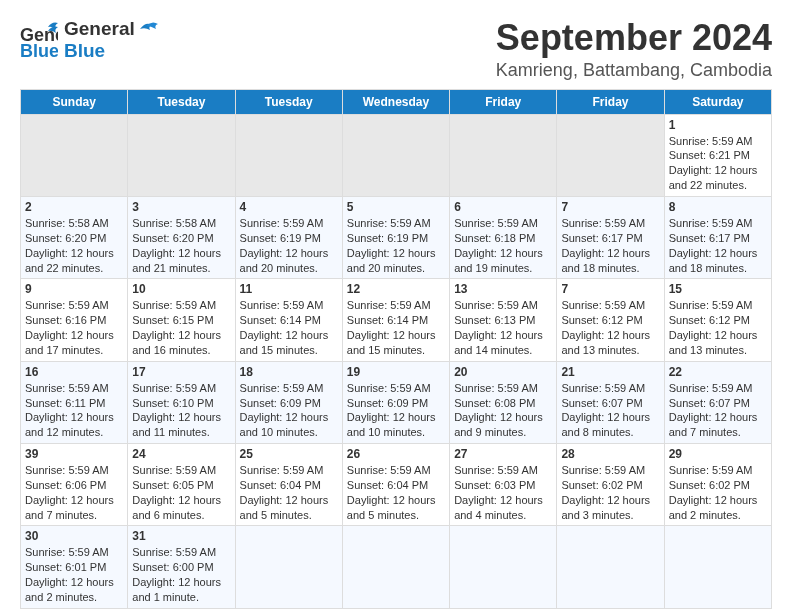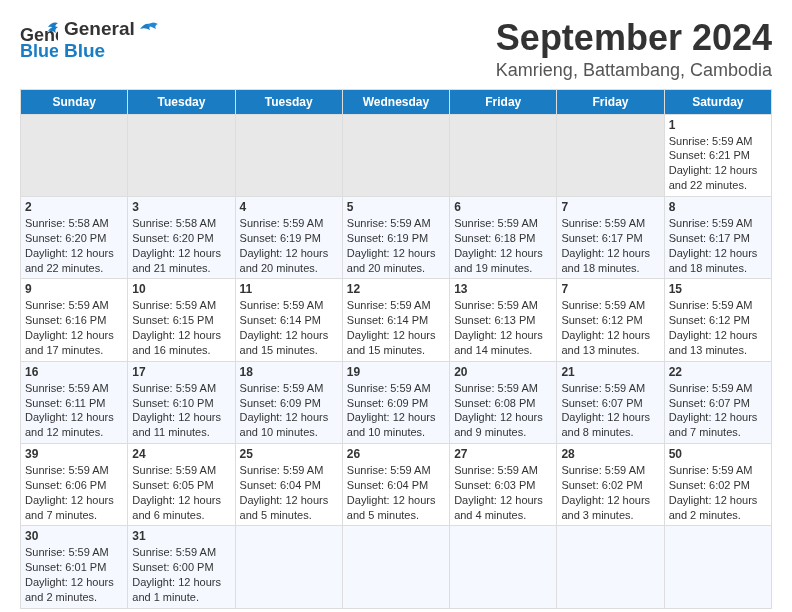--- a/index.html
+++ b/index.html
@@ -331,21 +331,21 @@
 and 4 minutes.</div>
           </td>
           <td>
             <span class="day-num">28</span>
             <div class="day-info" style="white-space: pre-line;">Sunrise: 5:59 AM
 Sunset: 6:02 PM
 Daylight: 12 hours
 and 3 minutes.</div>
           </td>
           <td>
-            <span class="day-num">50</span>
+            <span class="day-num">29</span>
             <div class="day-info" style="white-space: pre-line;">Sunrise: 5:59 AM
 Sunset: 6:02 PM
 Daylight: 12 hours
 and 2 minutes.</div>
           </td>
         </tr>
         <tr>
           <td>
             <span class="day-num">30</span>
             <div class="day-info" style="white-space: pre-line;">Sunrise: 5:59 AM

